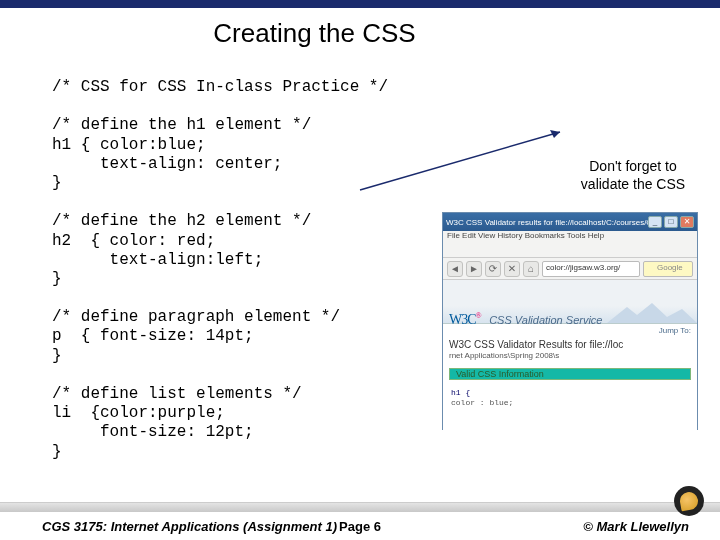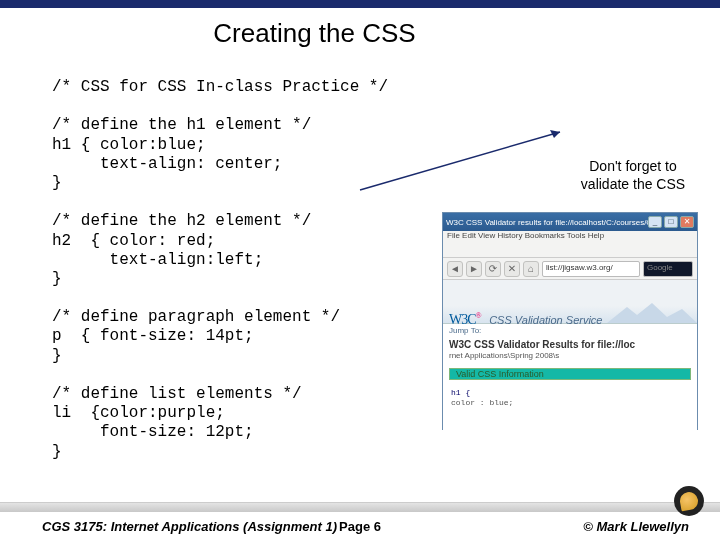--- a/index.html
+++ b/index.html
@@ -122,25 +122,25 @@
     border-radius: 2px;
     font-size: 8px;
     padding: 1px 3px;
     color: #333;
     white-space: nowrap;
     overflow: hidden;
   }
   .searchbox {
     width: 50px;
     height: 16px;
-    background: #0f172a;
+    background: #fef9c3;
     border: 1px solid #bbb;
     border-radius: 2px;
     font-size: 8px;
-    padding: 1px 3px;
+    padding: 1px 13px;
     color: #888;
   }
   .browser-content {
     background: #fff;
     height: 166px;
     overflow: hidden;
     position: relative;
   }
   .val-header {
     height: 44px;
@@ -164,30 +164,30 @@
     font-size: 11px;
     margin-left: 6px;
     margin-top: 30px;
   }
   .mountains {
     position: absolute;
     right: 0; bottom: 0;
     width: 90px; height: 22px;
   }
   .jump {
-    text-align: left;
+    text-align: right;
     font-size: 8px;
     color: #4a6a8a;
     padding: 2px 6px;
   }
   .result-title {
     font-size: 10px;
     color: #333;
     padding: 2px 6px 1px;
-    font-weight: bold;
+    font-weight: normal;
     white-space: nowrap;
     overflow: hidden;
   }
   .result-sub {
     font-size: 8px;
     color: #555;
     padding: 0 6px 4px;
     white-space: nowrap;
     overflow: hidden;
   }
@@ -296,21 +296,21 @@
       <span class="winbtn close">✕</span>
     </span>
   </div>
   <div class="browser-menubar">File  Edit  View  History  Bookmarks  Tools  Help</div>
   <div class="browser-toolbar">
     <span class="navbtn">◄</span>
     <span class="navbtn">►</span>
     <span class="navbtn">⟳</span>
     <span class="navbtn">✕</span>
     <span class="navbtn">⌂</span>
-    <span class="urlbox">list://jigsaw.w3.org/</span>
+    <span class="urlbox">color://jigsaw.w3.org/</span>
     <span class="searchbox">Google</span>
   </div>
   <div class="browser-content">
     <div class="val-header">
       <span class="w3clogo">
         <span>W3C</span><sup>®</sup>
       </span>
       <span class="val-service">CSS Validation Service</span>
       <svg class="mountains" viewBox="0 0 90 22">
         <polygon points="0,22 20,6 30,14 45,2 60,16 75,8 90,22" fill="#c8d8e8"></polygon>

